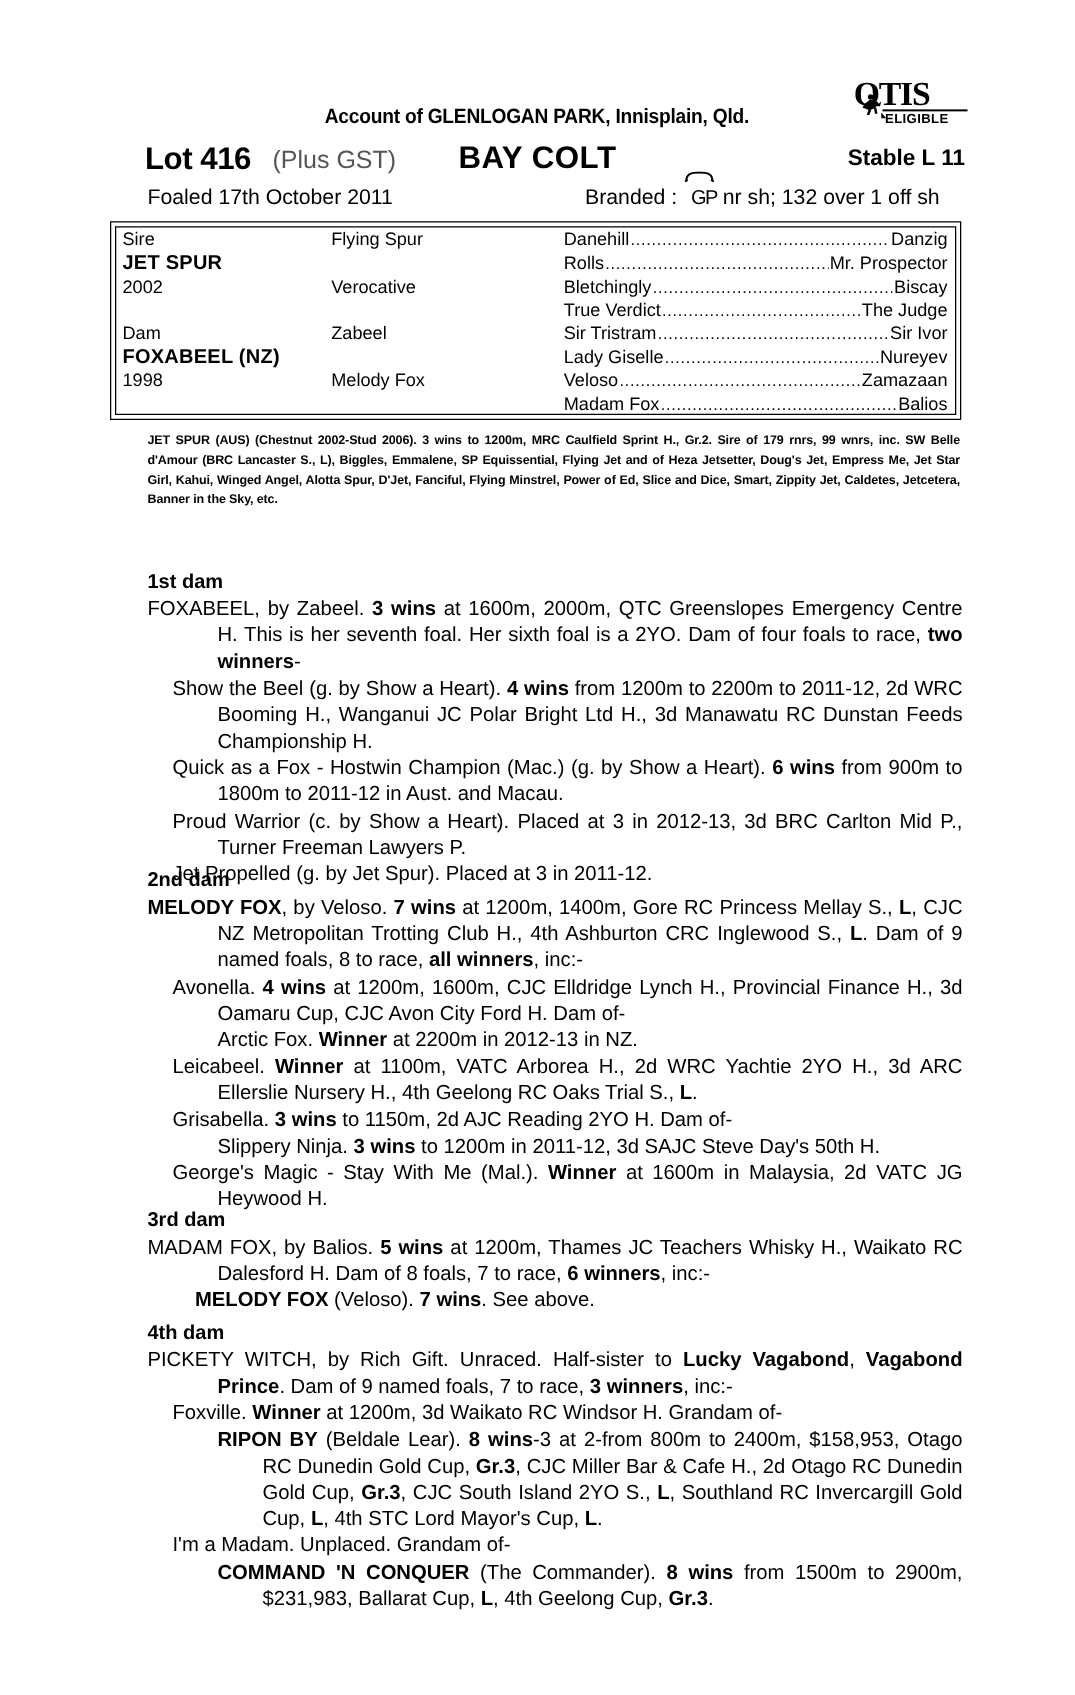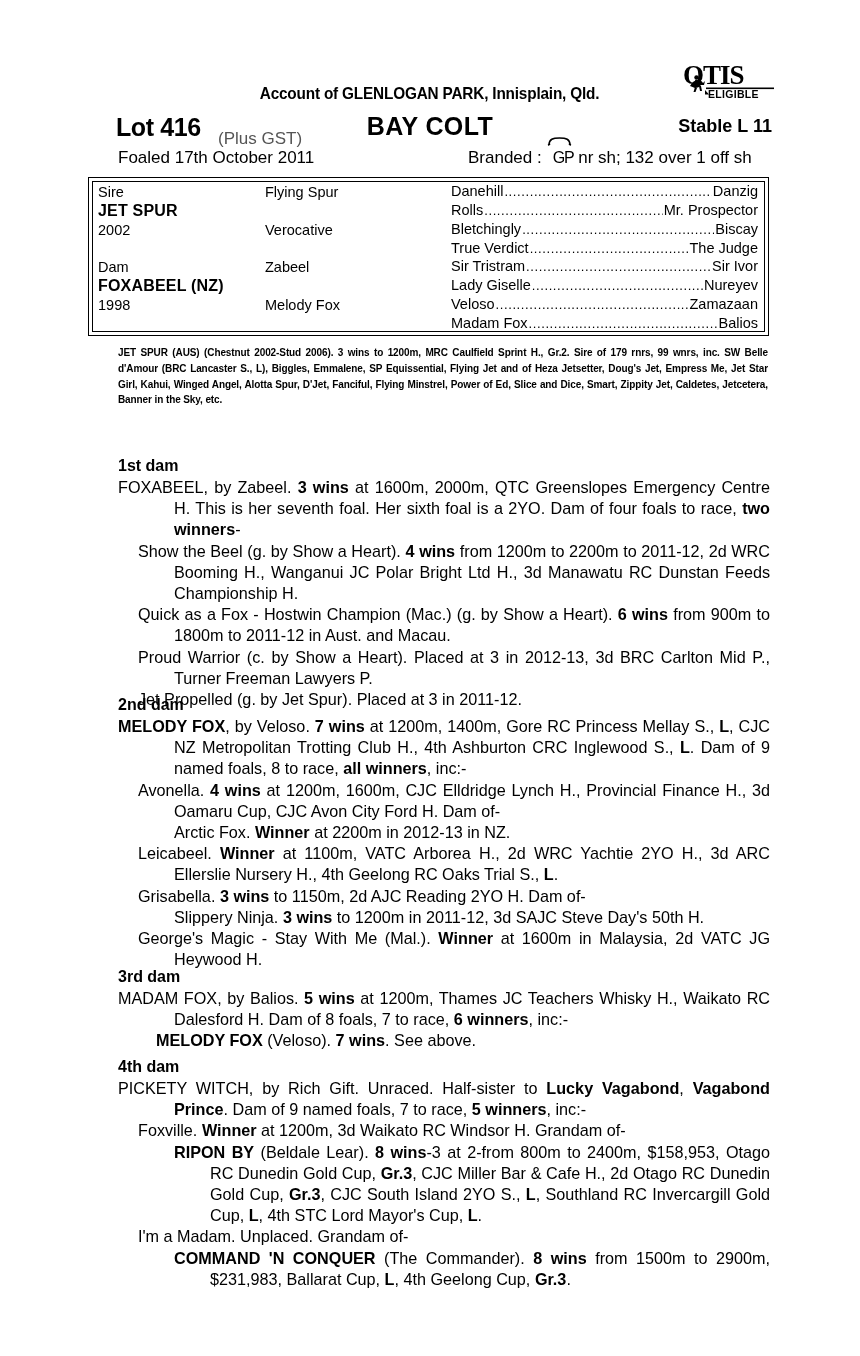--- a/index.html
+++ b/index.html
@@ -54,22 +54,22 @@
   }
   .lot-no {
     position: absolute;
     left: 116px; top: 0;
     font-size: 25px;
     font-weight: bold;
     letter-spacing: -0.4px;
   }
   .lot-gst {
     position: absolute;
-    left: 218px; top: 16px;
-    font-size: 17px;
+    left: 218px; top: 4px;
+    font-size: 20px;
     color: #555;
   }
   .colt-type {
     position: absolute;
     left: 0; top: -1px;
     width: 860px;
     text-align: center;
     font-size: 25px;
     font-weight: bold;
     letter-spacing: 0.4px;
@@ -368,21 +368,21 @@
     <div class="sec-title">3rd dam</div>
     <div id="dam3">
         <div class="p lv0"><span>MADAM FOX, by Balios. </span><b>5 wins</b><span> at 1200m, Thames JC Teachers Whisky H., Waikato RC Dalesford H. Dam of 8 foals, 7 to race, </span><b>6 winners</b><span>, inc:-</span></div>
         <div class="p lv2"><b>MELODY FOX</b><span> (Veloso). </span><b>7 wins</b><span>. See above.</span></div>
       </div>
   </div>
 
   <div class="sec" style="top:1056px;">
     <div class="sec-title">4th dam</div>
     <div id="dam4">
-        <div class="p lv0"><span>PICKETY WITCH, by Rich Gift. Unraced. Half-sister to </span><b>Lucky Vagabond</b><span>, </span><b>Vagabond Prince</b><span>. Dam of 9 named foals, 7 to race, </span><b>5 winners</b><span>, inc:-</span></div>
+        <div class="p lv0"><span>PICKETY WITCH, by Rich Gift. Unraced. Half-sister to </span><b>Lucky Vagabond</b><span>, </span><b>Vagabond Prince</b><span>. Dam of 9 named foals, 7 to race, </span><b>3 winners</b><span>, inc:-</span></div>
         <div class="p lv1"><span>Foxville. </span><b>Winner</b><span> at 1200m, 3d Waikato RC Windsor H. Grandam of-</span></div>
         <div class="p lv4"><b>RIPON BY</b><span> (Beldale Lear). </span><b>8 wins</b><span>-3 at 2-from 800m to 2400m, $158,953, Otago RC Dunedin Gold Cup, </span><b>Gr.3</b><span>, CJC Miller Bar &amp; Cafe H., 2d Otago RC Dunedin Gold Cup, </span><b>Gr.3</b><span>, CJC South Island 2YO S., </span><b>L</b><span>, Southland RC Invercargill Gold Cup, </span><b>L</b><span>, 4th STC Lord Mayor's Cup, </span><b>L</b><span>.</span></div>
         <div class="p lv1"><span>I'm a Madam. Unplaced. Grandam of-</span></div>
         <div class="p lv4"><b>COMMAND 'N CONQUER</b><span> (The Commander). </span><b>8 wins</b><span> from 1500m to 2900m, $231,983, Ballarat Cup, </span><b>L</b><span>, 4th Geelong Cup, </span><b>Gr.3</b><span>.</span></div>
       </div>
   </div>
 
 </div>
 
 </body></html>

